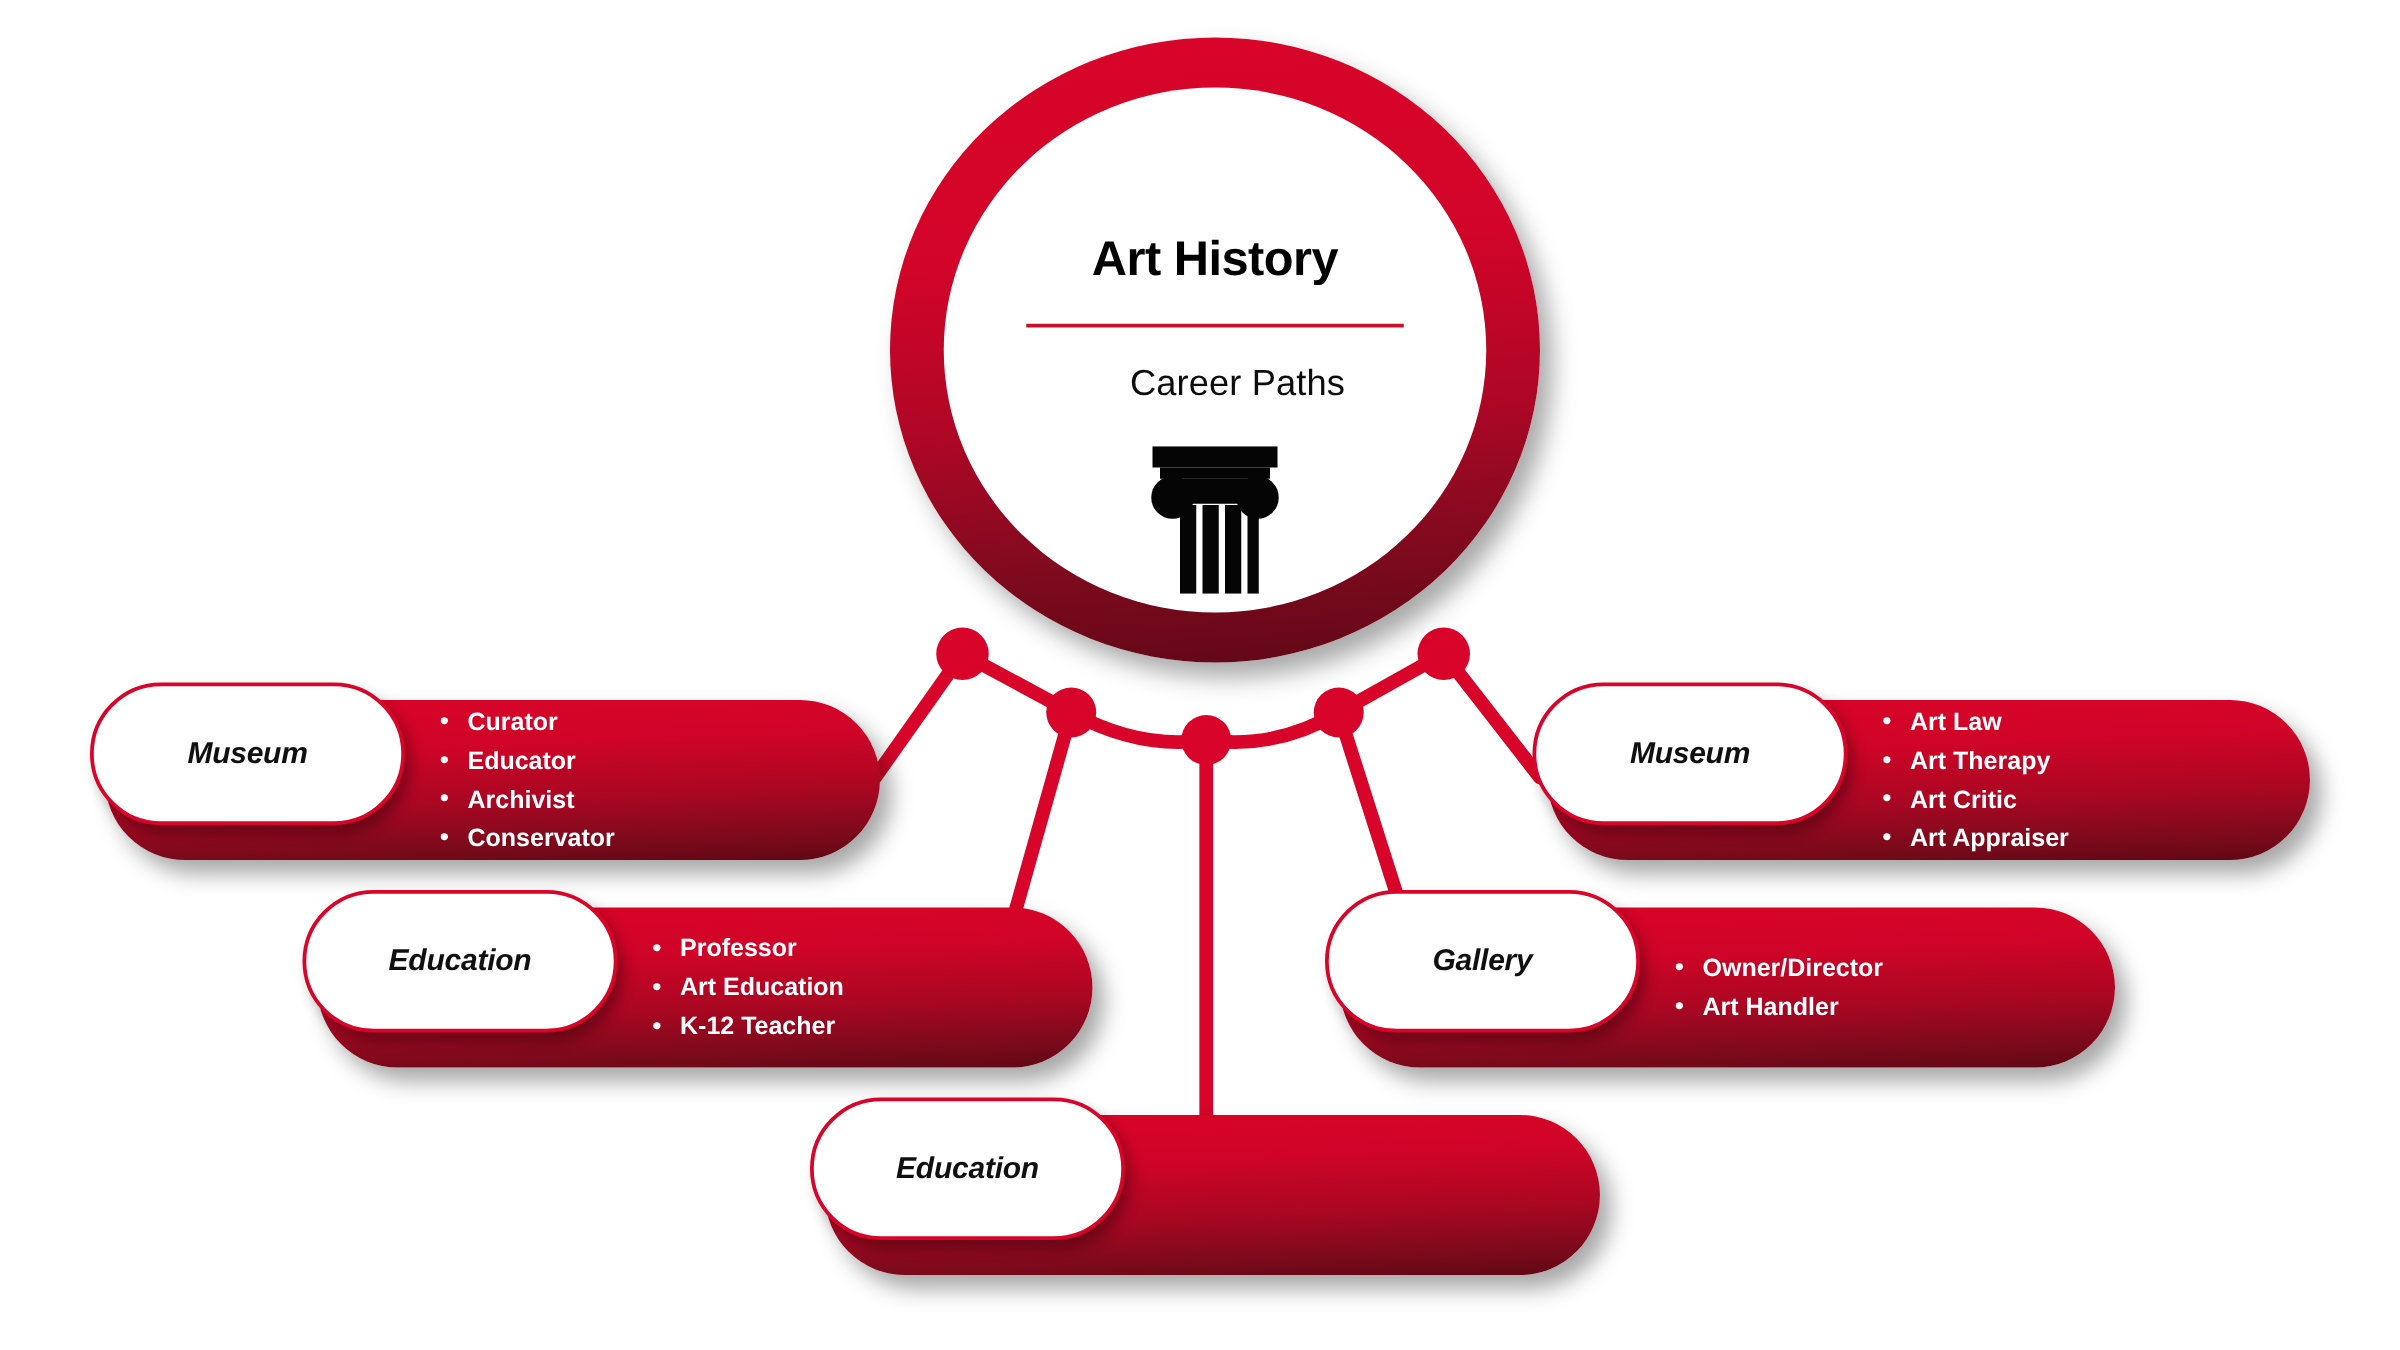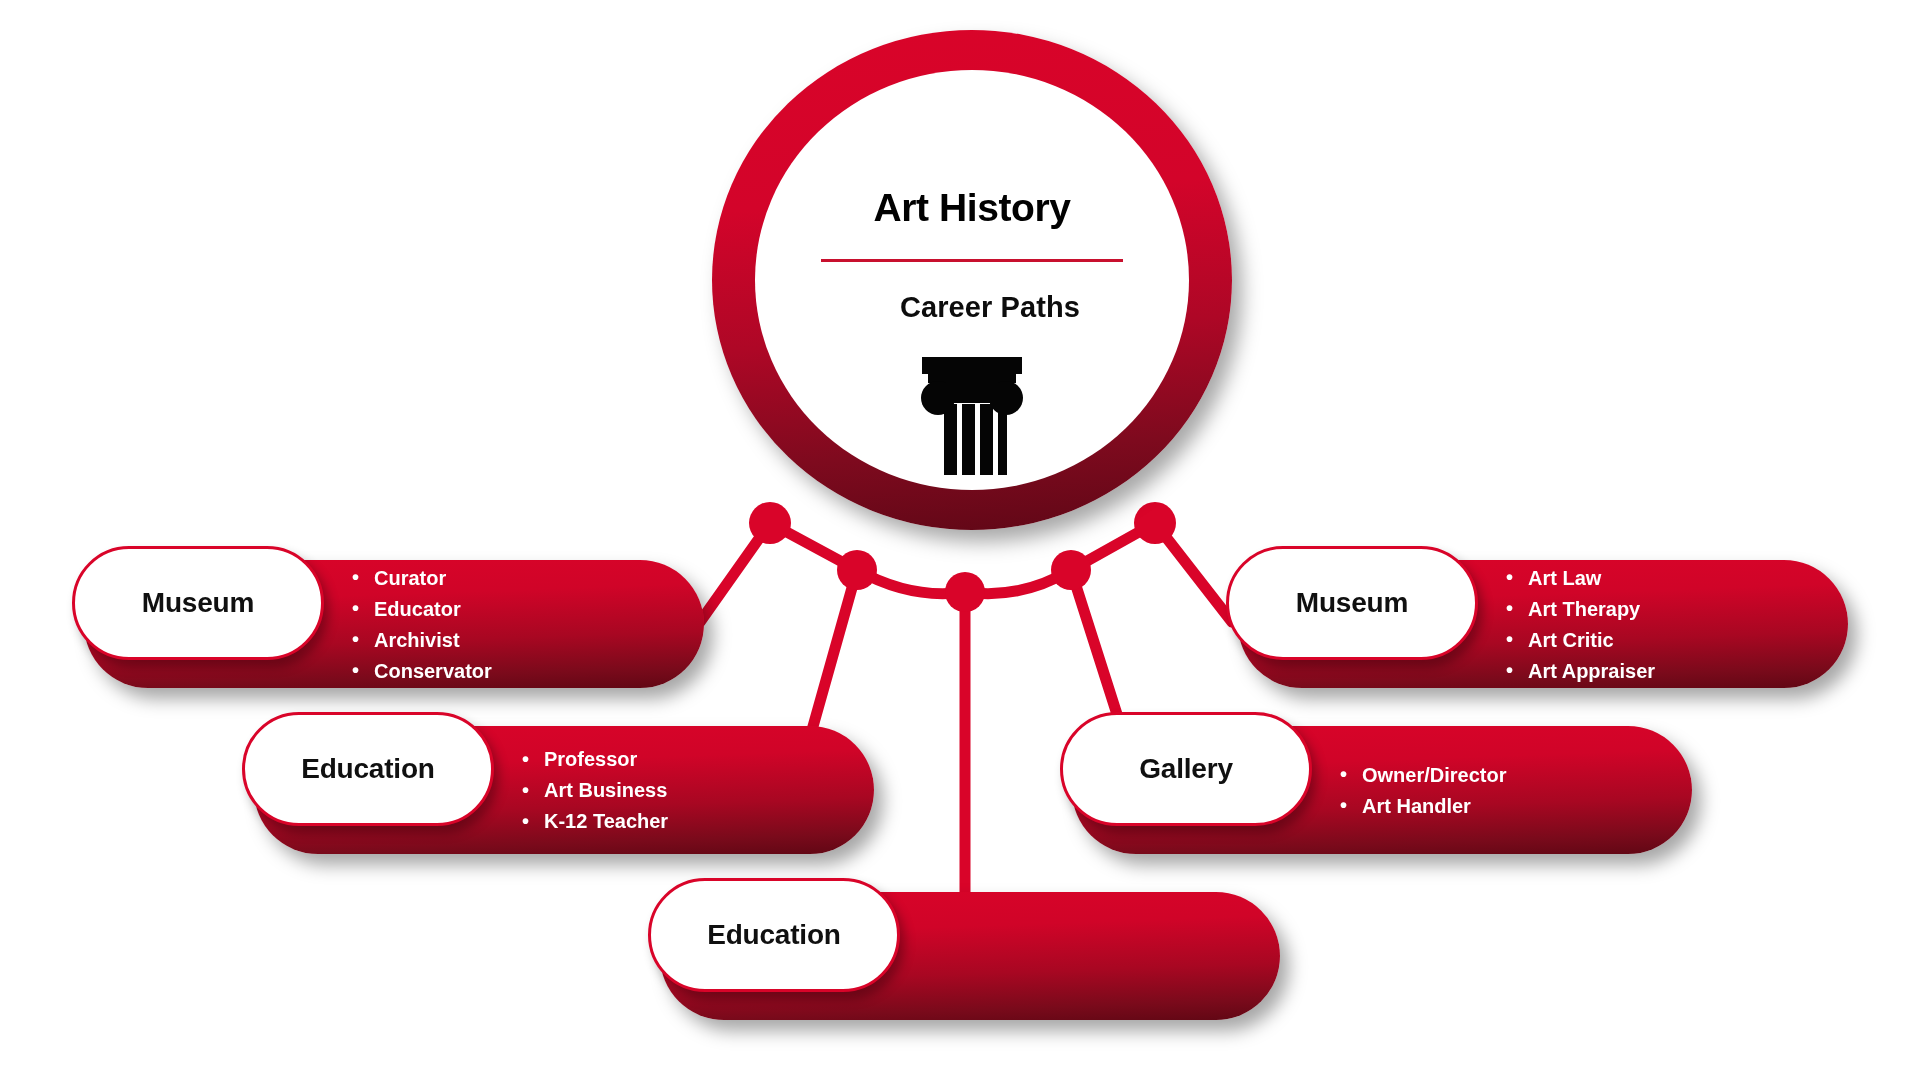--- a/index.html
+++ b/index.html
@@ -42,21 +42,21 @@
   #hub-title {
     font-size:39px; font-weight:bold; color:#010101;
     letter-spacing:-0.4px; line-height:1;
     white-space:nowrap;
   }
   #hub-rule {
     width:302px; height:3px; background:#C8102E;
     margin-top:16px;
   }
   #hub-sub {
-    font-size:29px; font-weight:700; color:#0d0d0d;
+    font-size:29px; font-weight:400; color:#0d0d0d;
     margin-top:13px; letter-spacing:0.1px;
     white-space:nowrap;
     margin-left:36px;
   }
   #hub-icon { margin-top:17px; }
 
   
   #connectors {
     position:absolute; left:0; top:0;
     width:1920px; height:1080px;
@@ -78,22 +78,22 @@
     width:252px; height:114px;
     border-radius:57px;
     background:#ffffff;
     border:3px solid #D90429;
     box-shadow:5px 7px 11px rgba(0,0,0,0.30);
     display:flex; align-items:center; justify-content:center;
     z-index:3;
   }
   .pill-cap.left  { left:-12px; }
   .pill-cap-label {
-    font-size:28px; font-weight:bold; color:#101010;
-    letter-spacing:-0.2px; white-space:nowrap;
+    font-size:24px; font-weight:bold; color:#101010;
+    letter-spacing:-0.2px; white-space:nowrap;font-style:italic;
   }
   .pill-list {
     position:relative; z-index:2;
     list-style:none;
     display:flex; flex-direction:column;
     justify-content:center;
   }
   .pill-list li {
     color:#ffffff;
     font-size:20px; font-weight:bold;
@@ -195,21 +195,21 @@
       <li>Art Appraiser</li>
     </ul>
   </div>
 
   <div class="pill items-left" id="pill-education">
     <div class="pill-cap left">
       <span class="pill-cap-label">Education</span>
     </div>
     <ul class="pill-list">
       <li>Professor</li>
-      <li>Art Business</li>
+      <li>Art Education</li>
       <li>K-12 Teacher</li>
     </ul>
   </div>
 
   <div class="pill items-left" id="pill-gallery">
     <div class="pill-cap left">
       <span class="pill-cap-label">Gallery</span>
     </div>
     <ul class="pill-list">
       <li>Owner/Director</li>

